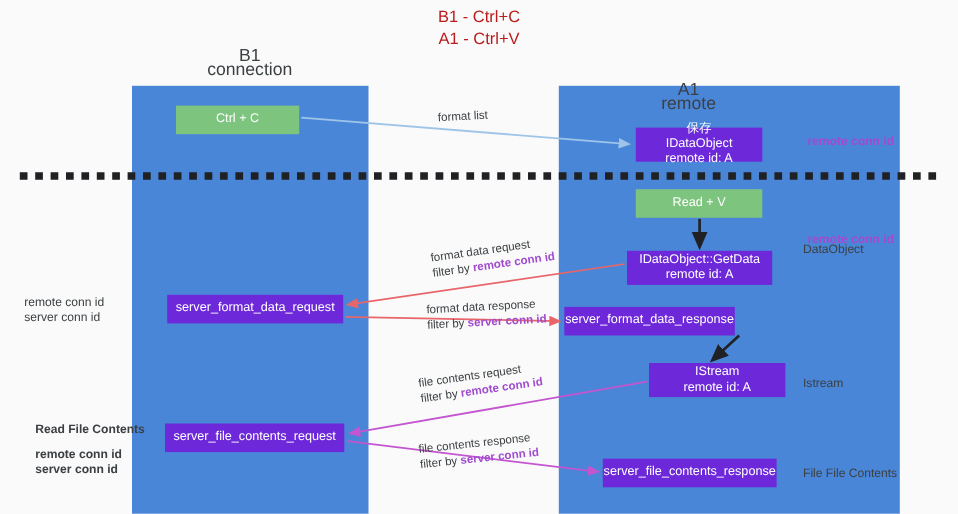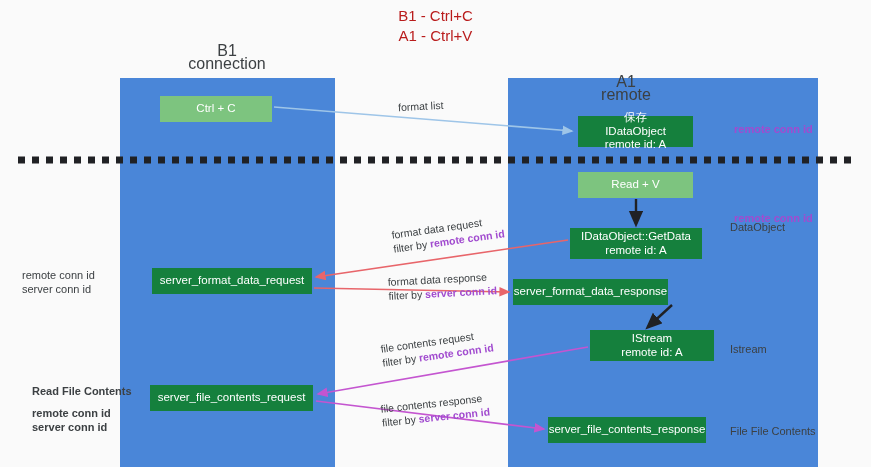--- a/index.html
+++ b/index.html
@@ -32,21 +32,21 @@
   }
 
   
   .box{
     position:absolute;display:flex;flex-direction:column;
     align-items:center;justify-content:center;
     color:#ffffff;font-size:11.5px;line-height:13.5px;text-align:center;
     box-sizing:border-box;padding:2px 16px;
   }
   .box.green{background:#7dc47f;}
-  .box.orange{background:#15803d;}
+  .box.orange{background:#6d28d9;}
   .box .l2{display:block;}
 
   #box-ctrlc{left:160px;top:96px;width:112px;height:26px;}
   #box-save-ido{left:578px;top:116px;width:115px;height:31px;}
   #box-ctrlv{left:578px;top:172px;width:115px;height:26px;}
   #box-getdata{left:570px;top:228px;width:132px;height:31px;justify-content:center;}
   #box-sfdreq{left:152px;top:268px;width:160px;height:26px;}
   #box-sfdres{left:513px;top:279px;width:155px;height:26px;}
   #box-istream{left:590px;top:330px;width:124px;height:31px;}
   #box-sfcreq{left:150px;top:385px;width:163px;height:26px;}

